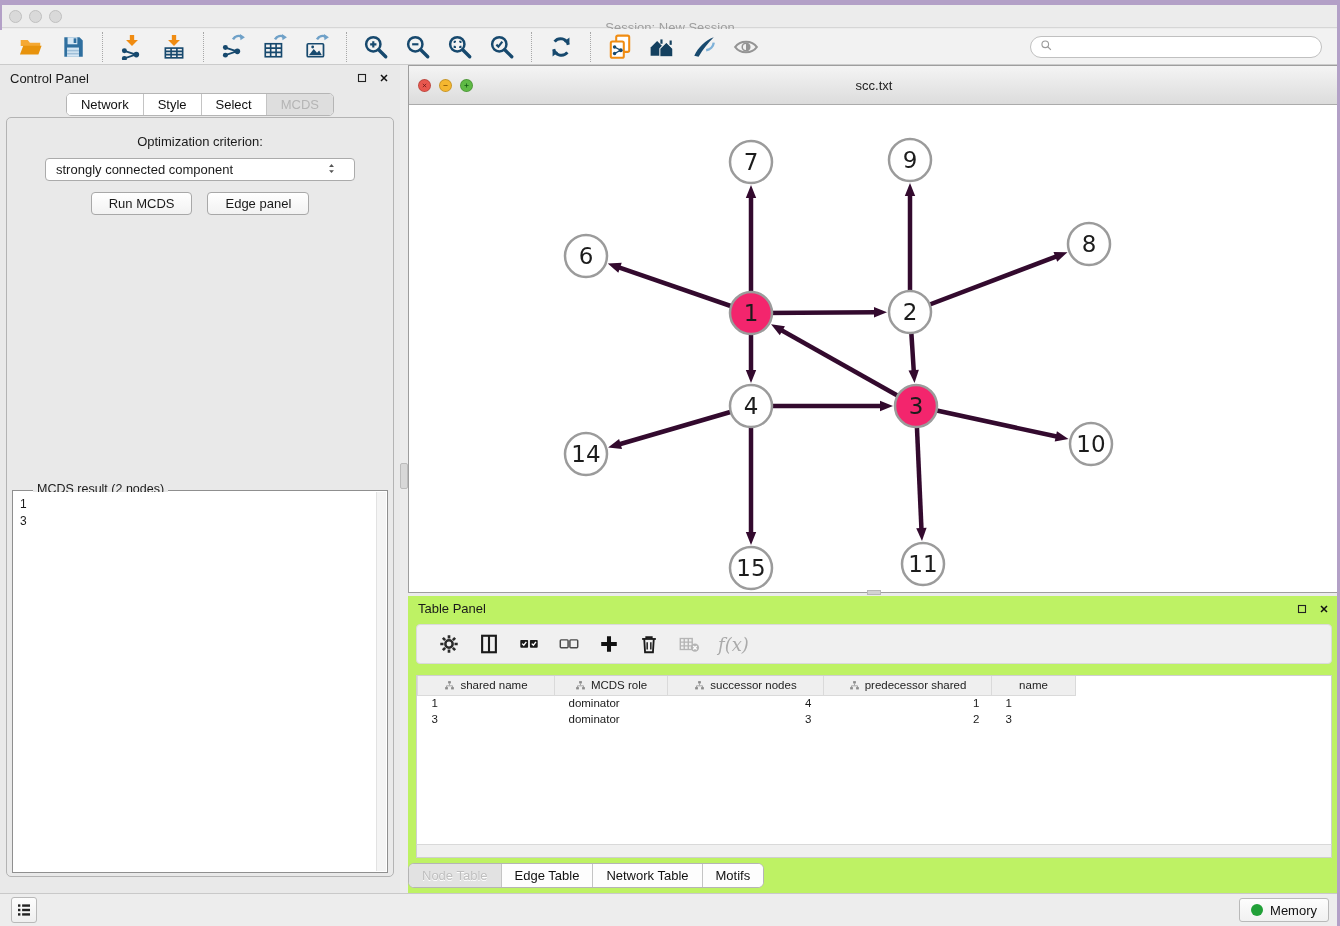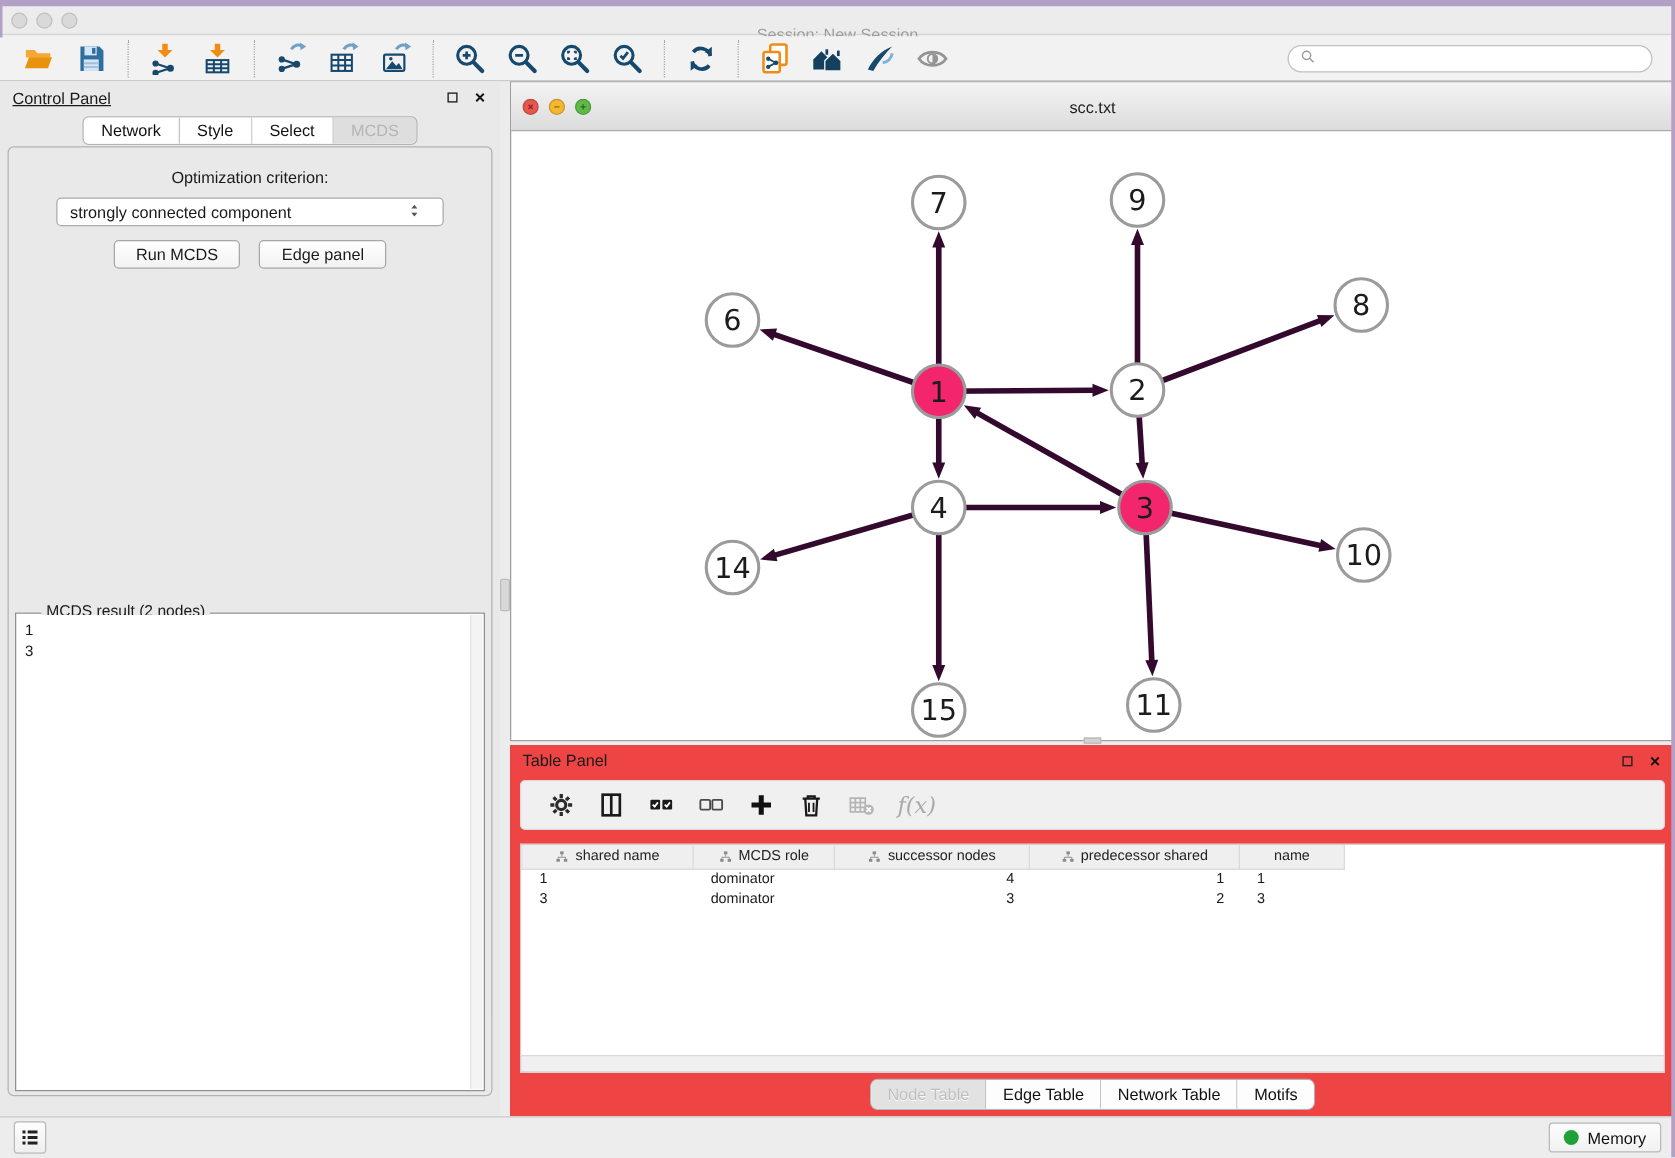--- a/index.html
+++ b/index.html
@@ -19,21 +19,21 @@
   .tool { width:30px; height:30px; display:flex; align-items:center; justify-content:center; margin:0 6px; cursor:pointer; }
   .tool svg { width:26px; height:26px; }
   .tool.disabled { opacity:.9; }
   .tb-sep { width:0; border-left:1px dotted #a8a8a8; height:30px; margin:0 8px; }
   .search-wrap { margin-left:auto; margin-right:8px; width:292px; height:22px; background:#fff; border:1px solid #c0c0c0; border-radius:11px; display:flex; align-items:center; padding:0 8px; }
   .search-wrap svg { width:15px; height:15px; }
   .search-input { border:none; outline:none; flex:1; font-size:12px; background:transparent; margin-left:4px; }
 
   
   .control-panel { position:absolute; left:0; top:65px; width:400px; bottom:33px; background:#e9e9e9; }
-  .cp-header { height:26px; display:flex; align-items:center; padding:0 10px;text-decoration:underline; }
+  .cp-header { height:26px; display:flex; align-items:center; padding:0 10px; }
   .cp-title { font-size:13px; color:#1a1a1a; }
   .win-btns { margin-left:auto; display:flex; gap:9px; align-items:center; }
   .win-btn { width:13px; height:13px; display:flex; align-items:center; justify-content:center; cursor:pointer; }
   .win-btn svg { width:12px; height:12px; }
 
   .cp-tabs { display:flex; justify-content:center; margin-top:2px; }
   .cp-tabstrip { display:flex; border:1px solid #b5b5b5; border-radius:5px; overflow:hidden; background:#fff; }
   .cp-tab { padding:3px 14px; font-size:13px; background:#fff; color:#111; border-right:1px solid #c4c4c4; cursor:pointer; }
   .cp-tab:last-child { border-right:none; }
   .cp-tab.active { background:#dedede; color:#b5b5b5; }
@@ -56,37 +56,37 @@
   .nw-titlebar { height:39px; background:linear-gradient(#f4f4f4,#dcdcdc); border-bottom:1px solid #ababab; display:flex; align-items:center; position:relative; }
   .nw-lights { display:flex; gap:8px; margin-left:9px; }
   .nw-light { width:13px; height:13px; border-radius:50%; display:flex; align-items:center; justify-content:center; border:1px solid rgba(0,0,0,.18); }
   .nw-light svg { width:9px; height:9px; }
   .nw-title { position:absolute; left:0; right:0; text-align:center; font-size:13px; color:#222; pointer-events:none; }
   .net-canvas { display:block; }
   .splitter-grip { position:absolute; left:-9px; top:397px; width:8px; height:26px; background:#d8d8d8; border:1px solid #bcbcbc; border-radius:2px; }
   .bottom-grip { position:absolute; bottom:-3px; left:50%; transform:translateX(-50%); width:14px; height:5px; background:#d2d2d2; border:1px solid #b8b8b8; }
 
   
-  .table-panel { position:absolute; left:408px; right:0; top:596px; bottom:33px; background:#ef4444; }
+  .table-panel { position:absolute; left:408px; right:0; top:596px; bottom:33px; background:#bef264; }
   .tp-header { height:25px; display:flex; align-items:center; padding:0 10px; }
   .tp-toolbar { margin:3px 8px 7px 8px; height:40px; background:#f0f0f0; border:1px solid #dadada; border-radius:4px; display:flex; align-items:center; padding:0 12px; }
   .tp-tool { width:30px; height:30px; display:flex; align-items:center; justify-content:center; margin:0 5px; cursor:pointer; }
   .tp-tool svg { width:22px; height:22px; }
   .tp-tool.fx { font-family:"DejaVu Serif",serif; font-style:italic; font-size:18px; color:#aaa; width:auto; padding:0 4px; }
   .tp-table-wrap { position:absolute; left:8px; right:8px; top:79px; bottom:35px; background:#fff; border:1px solid #cfcfcf; overflow:hidden; }
   table.node-table { border-collapse:collapse; width:100%; table-layout:fixed; }
   .node-table th { height:19px; background:#efefef; border:1px solid #dadada; border-top:none; font-weight:normal; font-size:11.5px; color:#222; padding:0; }
   .node-table th .hcell { display:flex; align-items:flex-end; justify-content:center; gap:5px; }
   .node-table th svg { width:11px; height:11px; }
   .node-table th.filler { background:#fff; border:none; }
   .node-table td { height:16px; font-size:11.5px; padding:0 4px; white-space:nowrap; overflow:hidden; }
   .node-table td.al { text-align:left; padding-left:14px; }
   .node-table td.ar { text-align:right; padding-right:12px; }
   .tp-hscroll { position:absolute; left:8px; right:8px; bottom:35px; height:14px; background:#f0f0f0; border:1px solid #cfcfcf; border-top:1px solid #d9d9d9; }
-  .tp-tabs { position:absolute; left:0; right:0; bottom:5px; display:flex; justify-content:center; }
+  .tp-tabs { position:absolute; left:0; right:0; bottom:5px; display:flex; justify-content:flex-start; }
   .tp-tabstrip { display:flex; border:1px solid #b5b5b5; border-radius:6px; overflow:hidden; background:#fff; }
   .tp-tab { padding:4px 13px; font-size:13px; background:#fdfdfd; color:#111; border-right:1px solid #c4c4c4; cursor:pointer; }
   .tp-tab:last-child { border-right:none; }
   .tp-tab.active { background:#e2e2e2; color:#bfbfbf; text-shadow:0 1px 0 #fff; }
 
   
   .status-bar { position:absolute; left:0; right:0; bottom:0; height:33px; background:#ededed; border-top:1px solid #c9c9c9; display:flex; align-items:center; padding:0 11px; }
   .status-list-btn { width:26px; height:26px; background:linear-gradient(#fdfdfd,#efefef); border:1px solid #b9b9b9; border-radius:3px; display:flex; align-items:center; justify-content:center; cursor:pointer; }
   .status-list-btn svg { width:18px; height:18px; }
   .memory-btn { margin-left:auto; height:24px; padding:0 11px; background:linear-gradient(#fdfdfd,#f1f1f1); border:1px solid #b9b9b9; border-radius:3px; display:flex; align-items:center; gap:7px; cursor:pointer; }

